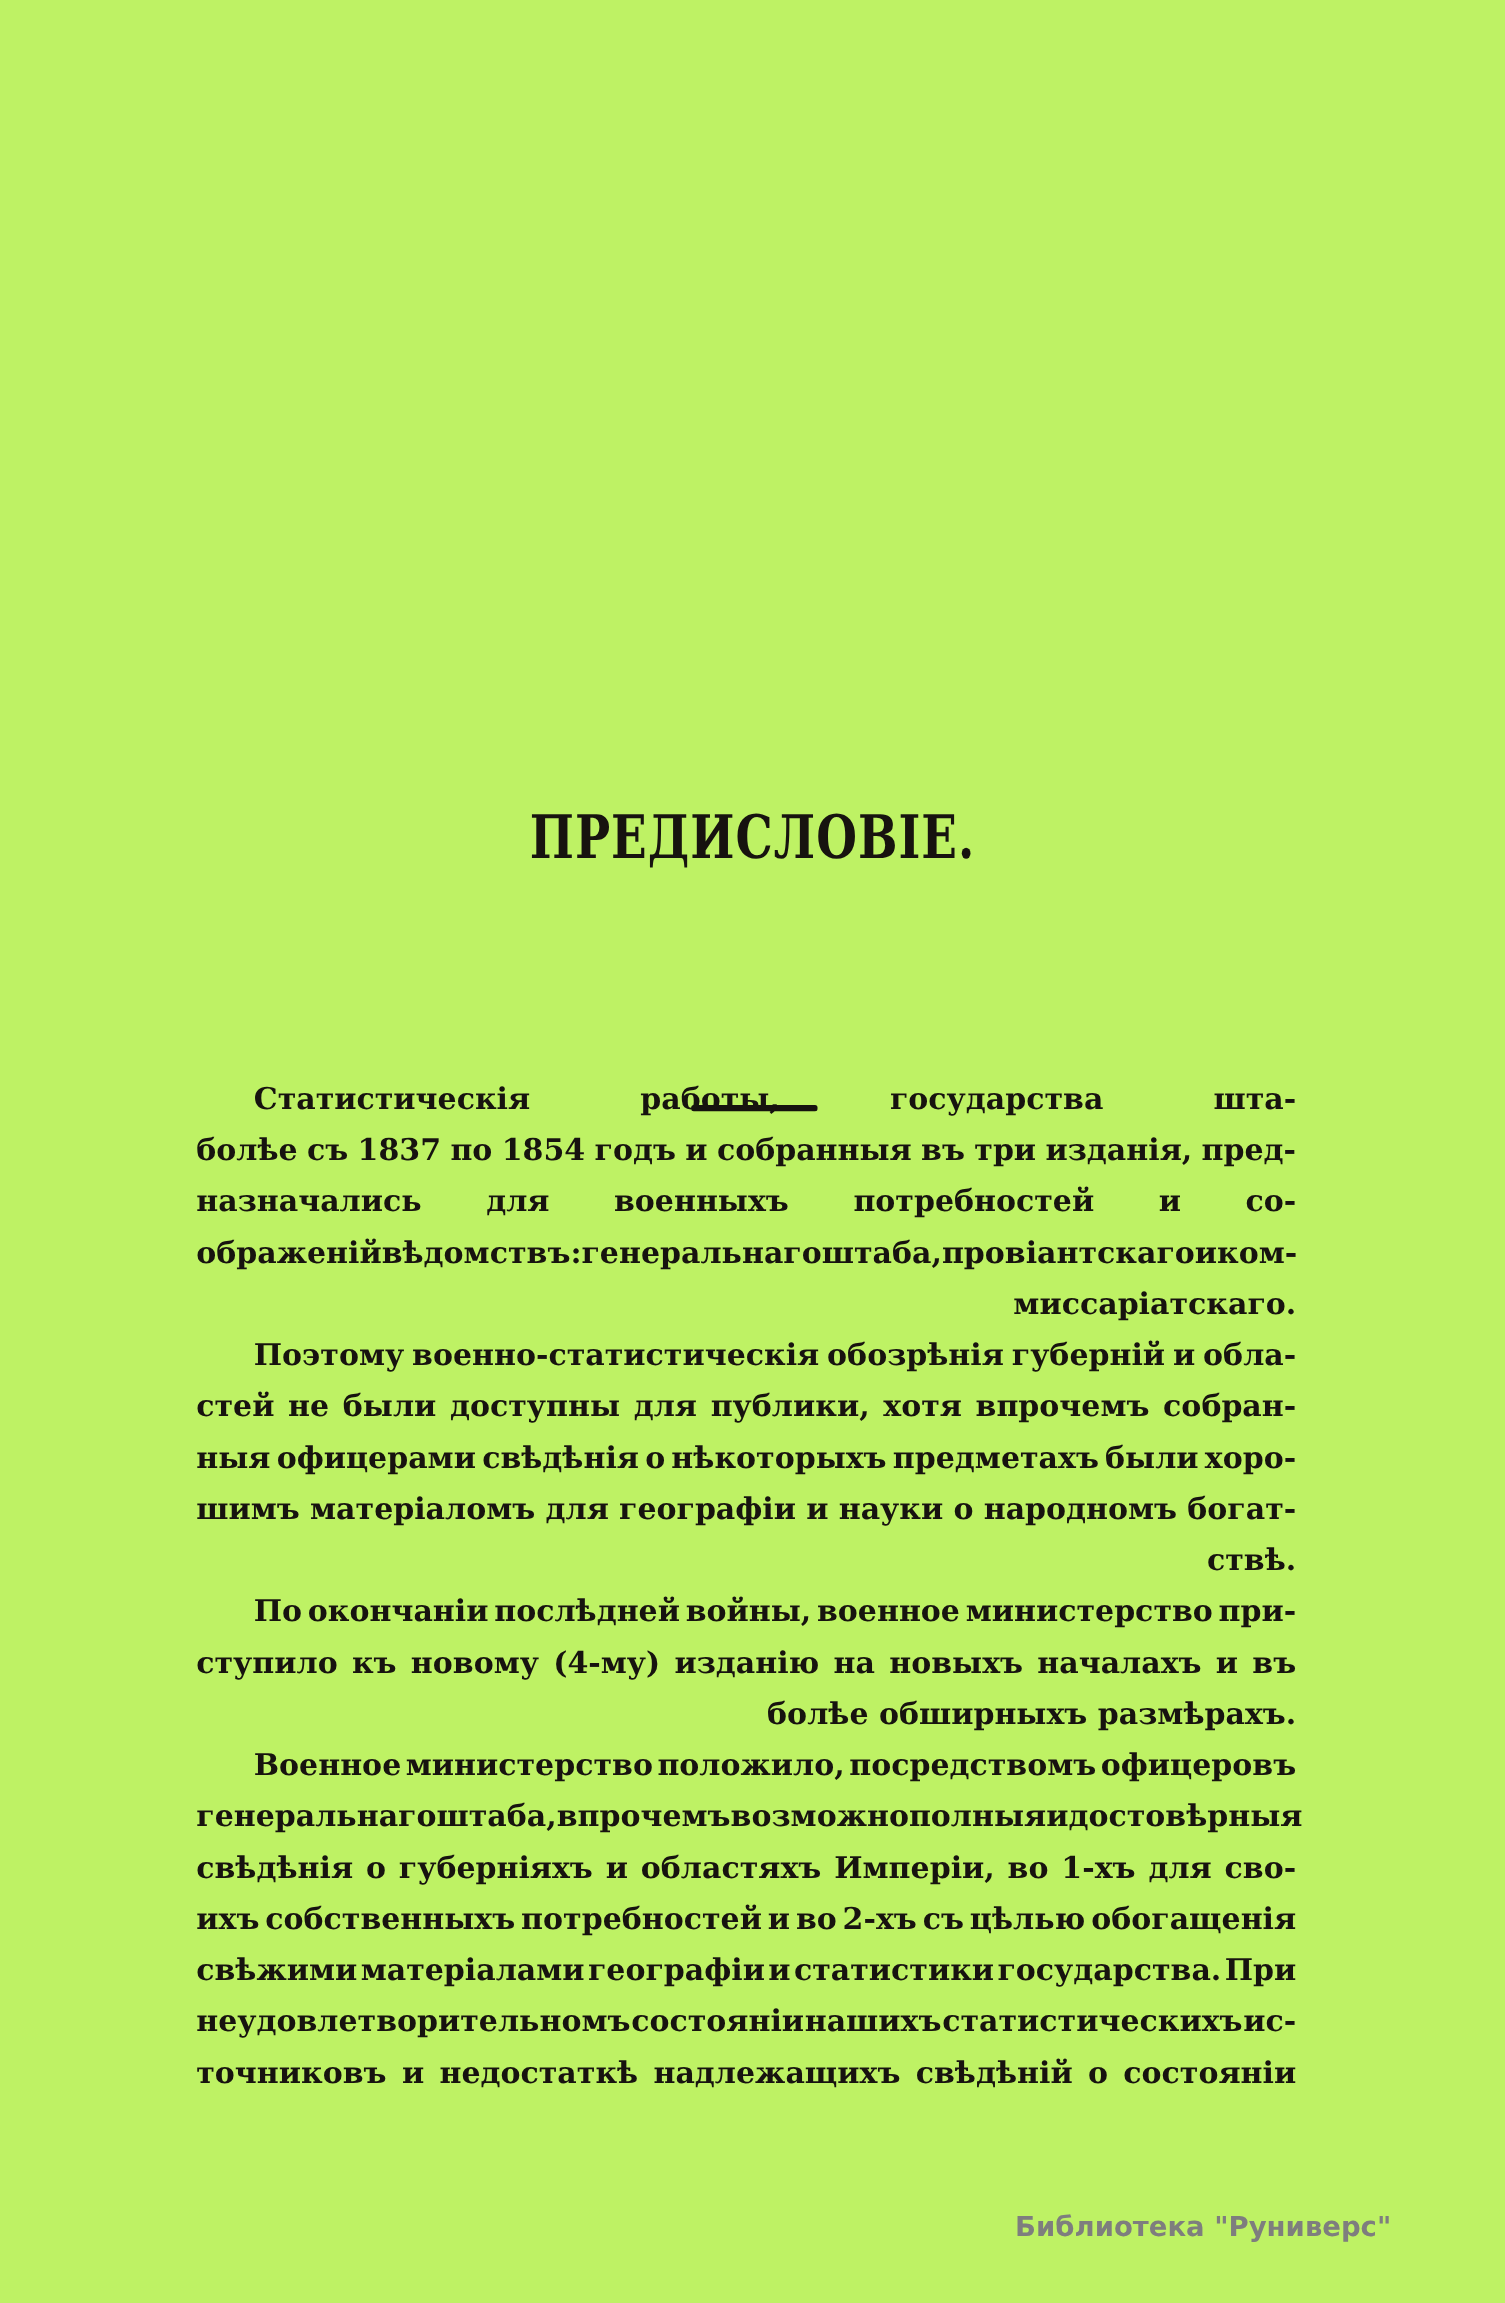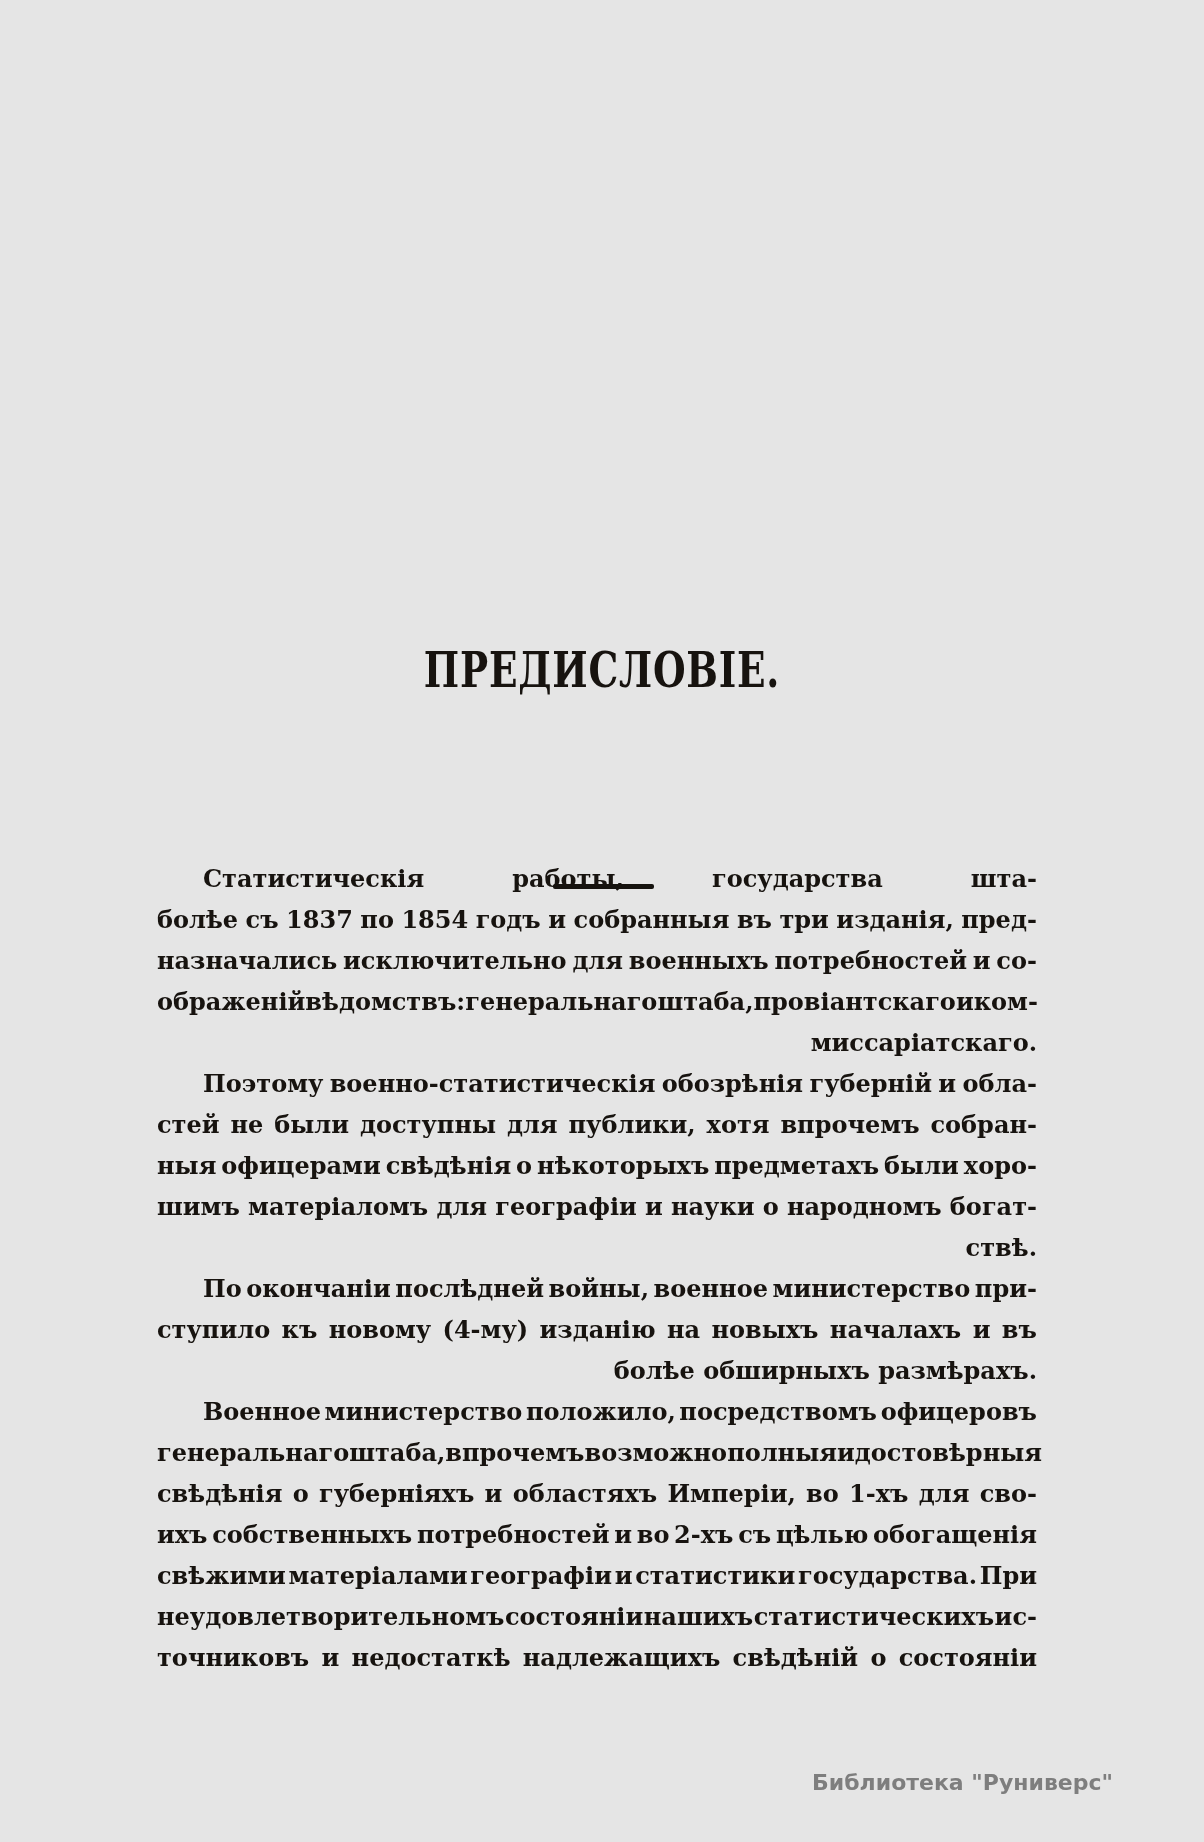--- a/index.html
+++ b/index.html
@@ -4,21 +4,21 @@
 <style>
   html, body {
     margin: 0;
     padding: 0;
     background: #ffffff;
   }
   .page {
     position: relative;
     width: 1204px;
     height: 1842px;
-    background: #e5e5e5;
+    background: #bef264;
     font-family: "DejaVu Serif", "Liberation Serif", serif;
     color: #17130f;
     overflow: hidden;
   }
   .title {
     position: absolute;
     top: 642px;
     left: 0;
     width: 100%;
     margin: 0;
@@ -98,21 +98,20 @@
         <span>годъ</span>
         <span>и</span>
         <span>собранныя</span>
         <span>въ</span>
         <span>три</span>
         <span>изданія,</span>
         <span>пред-</span>
       </div>
     <div class="line j">
         <span>назначались</span>
-        <span>исключительно</span>
         <span>для</span>
         <span>военныхъ</span>
         <span>потребностей</span>
         <span>и</span>
         <span>со-</span>
       </div>
     <div class="line j">
         <span>ображеній</span>
         <span>вѣдомствъ:</span>
         <span>генеральнаго</span>

